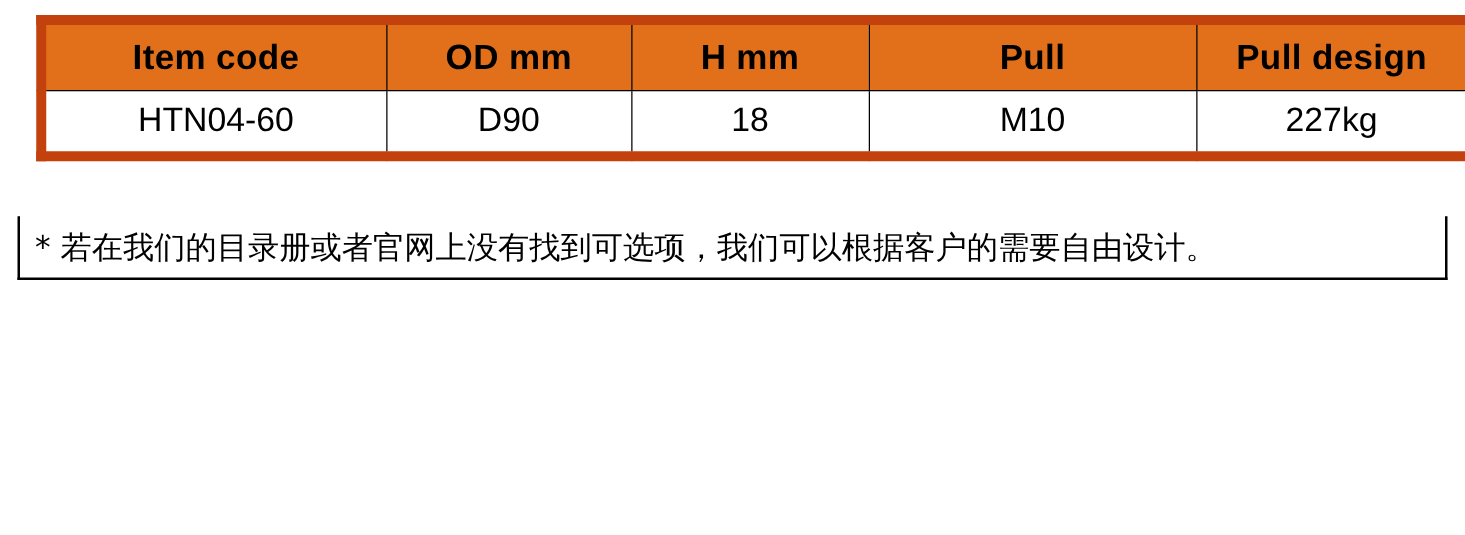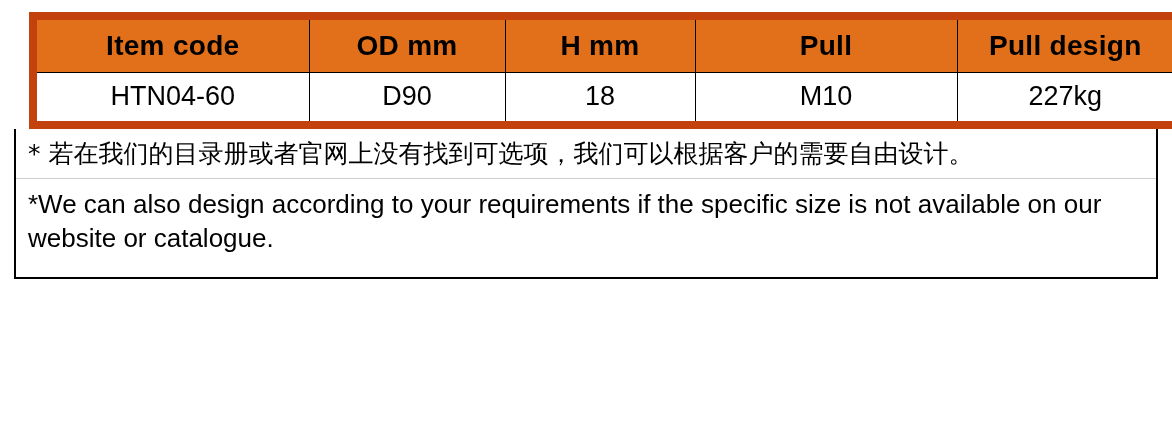--- a/index.html
+++ b/index.html
@@ -53,20 +53,21 @@
   }
   table.spec tbody td {
     background: #ffffff;
     font-weight: normal;
   }
   .notes {
     width: 1144px;
     border: 2px solid #000000;
     border-top: none;
     box-sizing: border-box;
+    margin-top: 44px;
   }
   .note-row {
     border-bottom: 1px solid #cfcfcf;
     box-sizing: border-box;
     padding: 9px 10px 9px 12px;
   }
   .note-row:last-child {
     border-bottom: none;
   }
   .note-cn {
@@ -111,18 +112,15 @@
         <td>M10</td>
         <td>227kg</td>
       </tr>
     </tbody>
   </table>
 
   <div class="notes">
     <div class="note-row">
       <div class="note-cn">* 若在我们的目录册或者官网上没有找到可选项，我们可以根据客户的需要自由设计。</div>
     </div>
-    <div class="note-row">
-      <div class="note-en">*We can also design according to your requirements if the specific size is not available on our website or catalogue.</div>
-    </div>
   </div>
 
 </div>
 
 </body></html>

